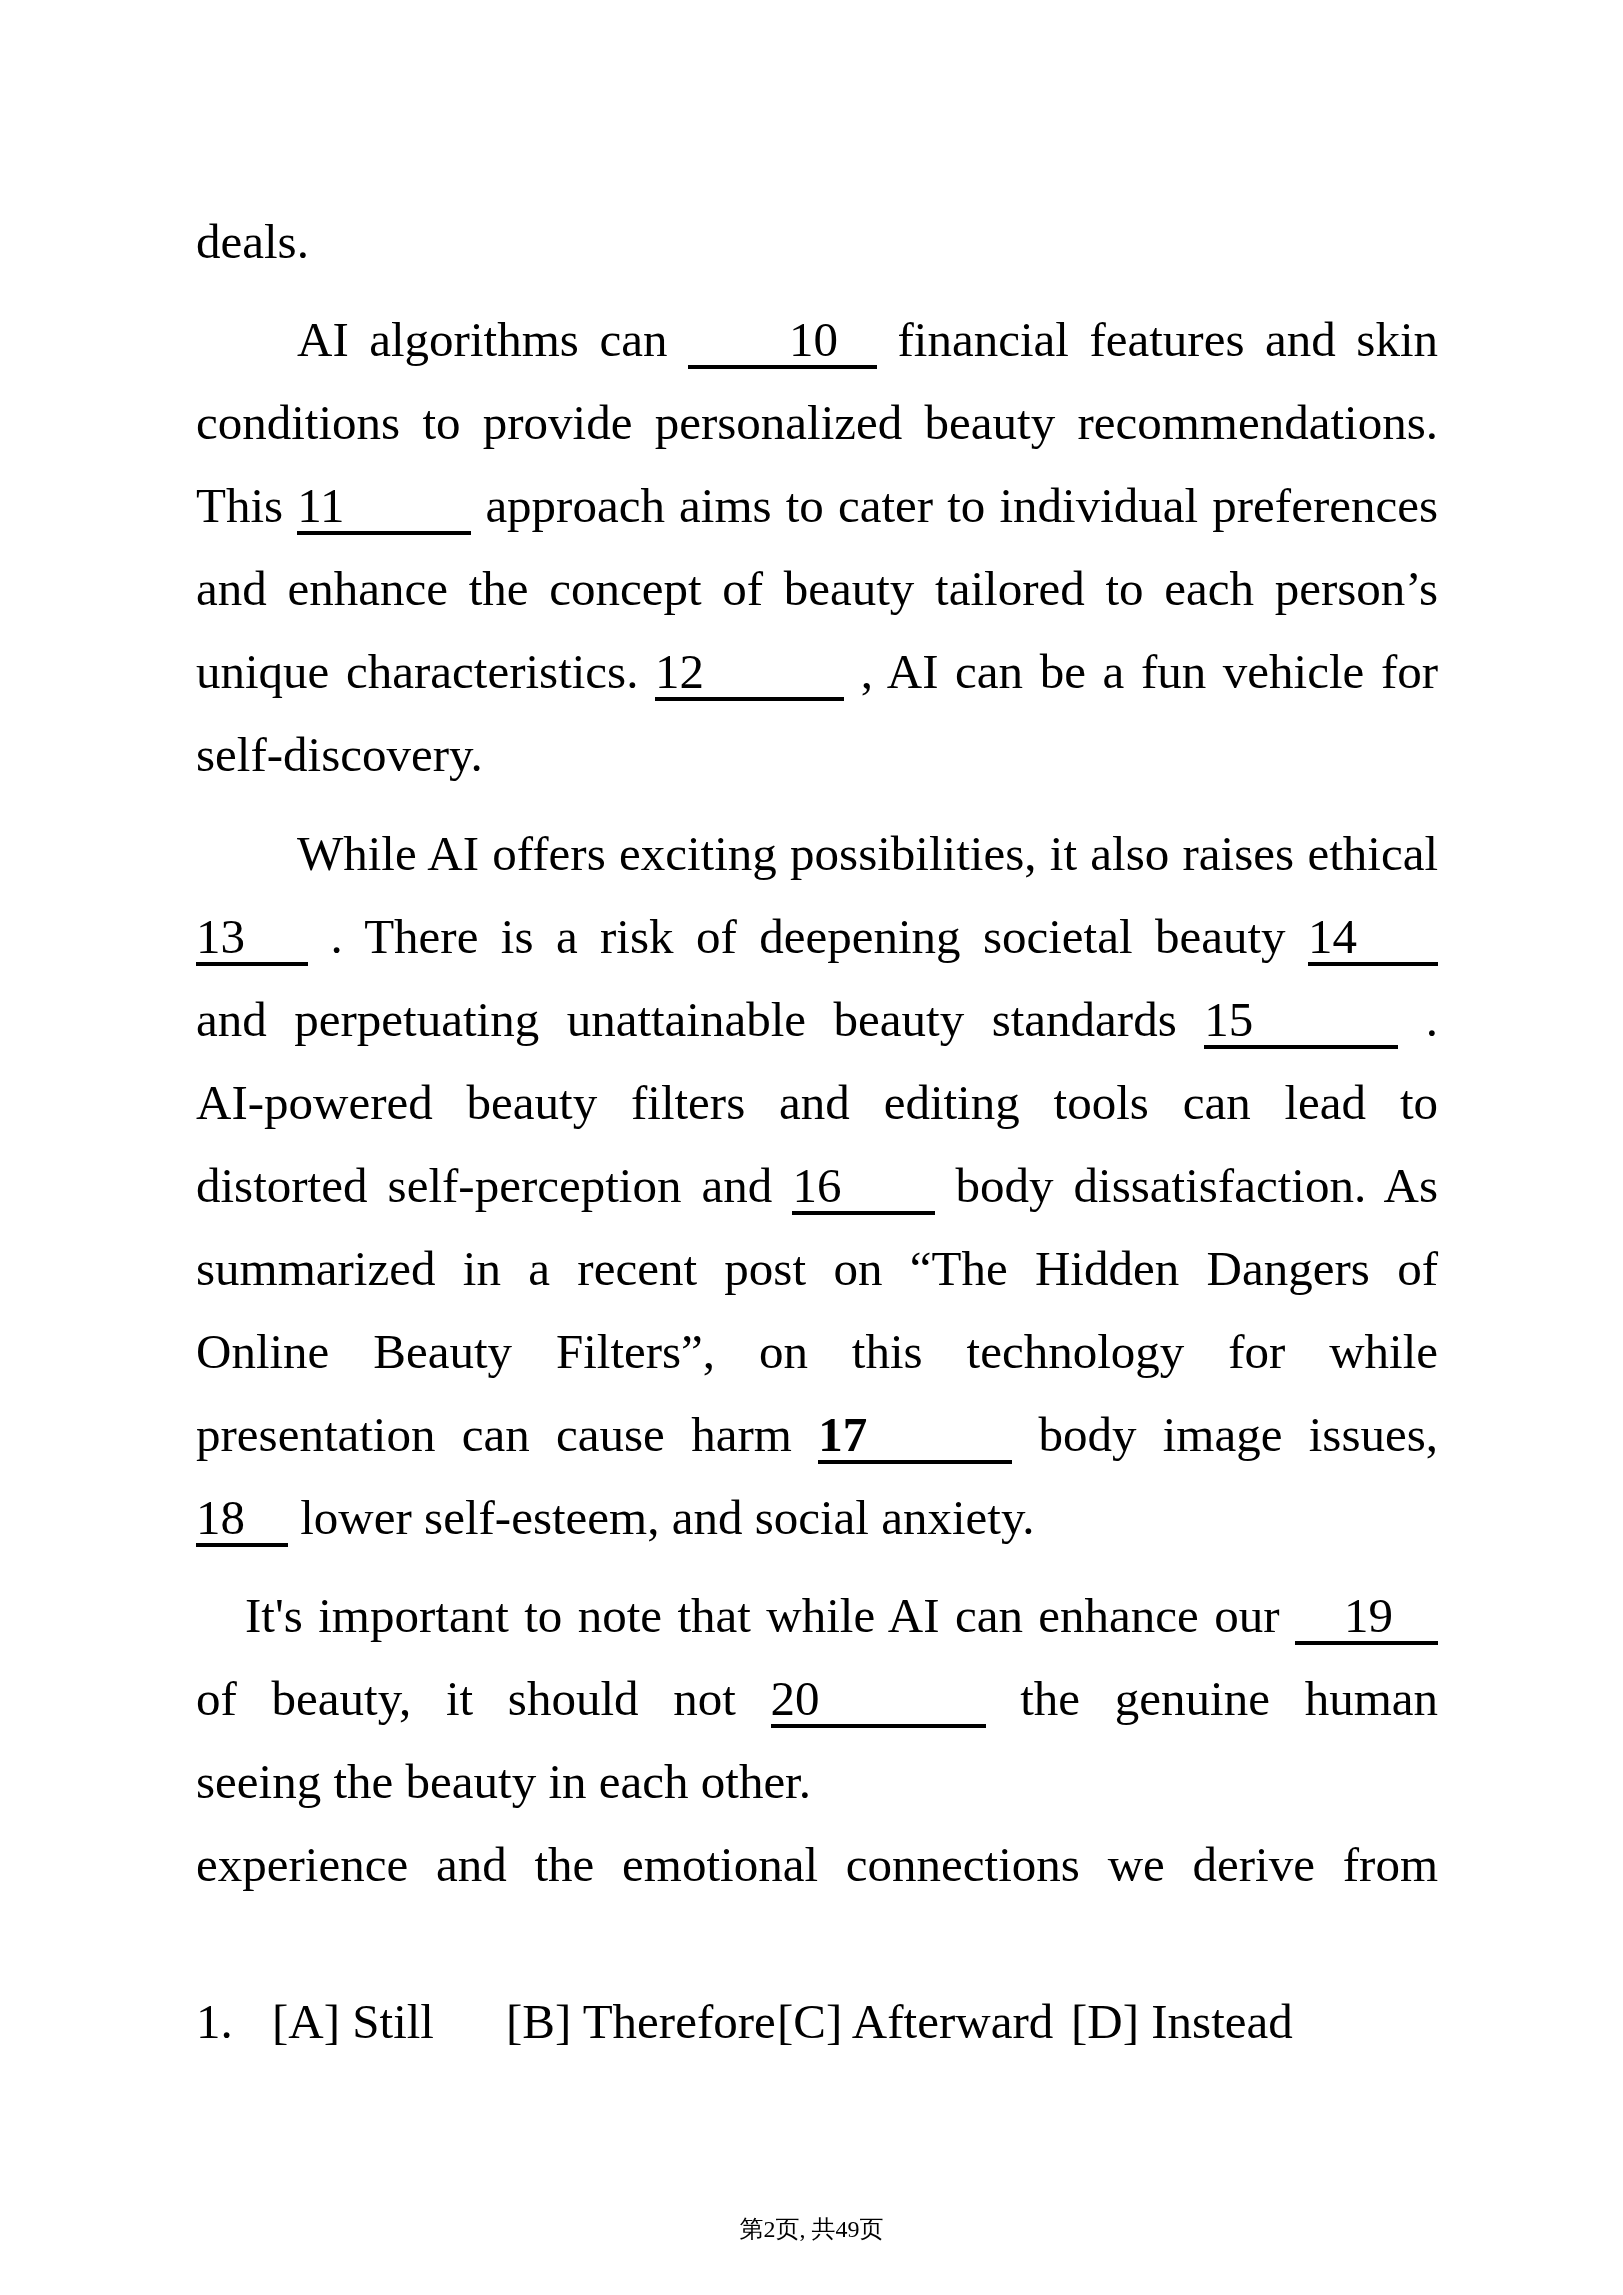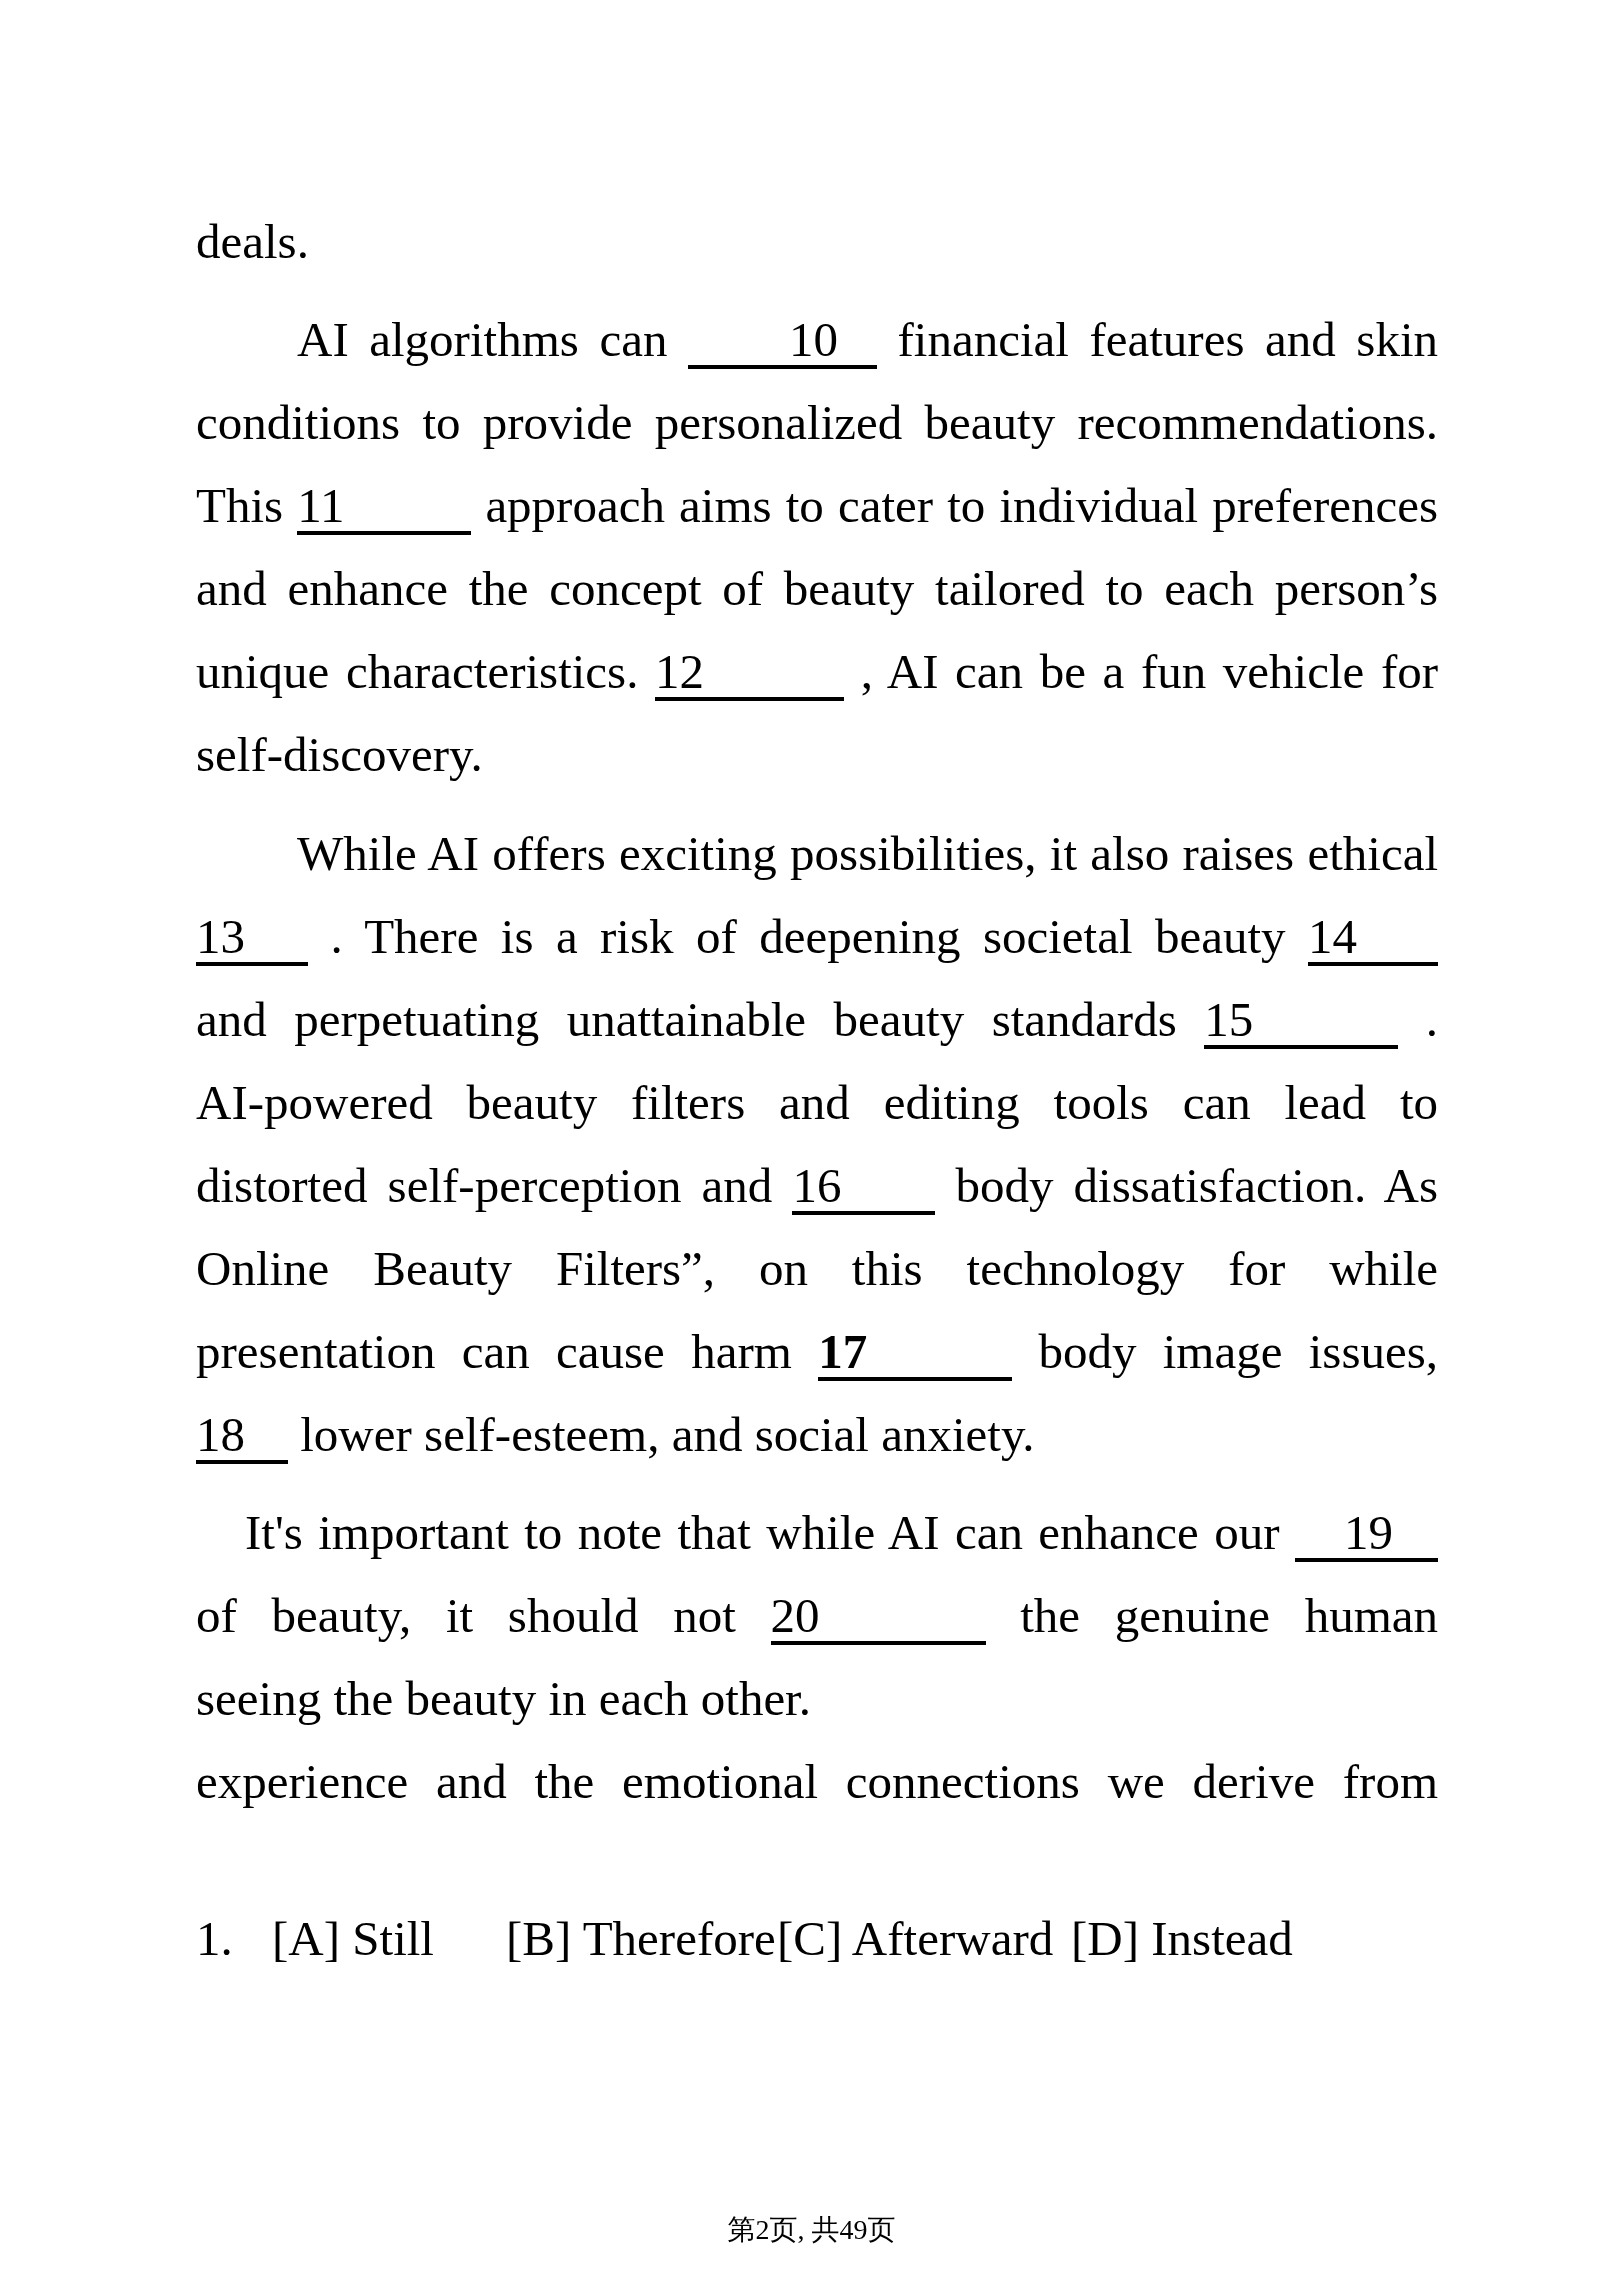--- a/index.html
+++ b/index.html
@@ -58,21 +58,21 @@
   .opt-0 { width: 234px; }
   .opt-1 { width: 271px; }
   .opt-2 { width: 294px; }
   .opt-3 { width: auto; }
   .page-footer {
     position: absolute;
     top: 2209px;
     left: 0;
     right: 0;
     text-align: center;
-    font-size: 28px;
+    font-size: 24px;
     line-height: 41px;
   }
 </style>
 </head>
 <body>
 
 <div class="doc-page">
   <div class="doc-body">
 
     <div class="para">
@@ -85,20 +85,21 @@
         <div class="line"><span>and enhance the concept of beauty tailored to each person’s</span></div>
         <div class="line"><span>unique characteristics.</span> <span class="blank" style="width: 189px;">12</span> <span>, AI can be a fun vehicle for</span></div>
         <div class="line last"><span>self-discovery.</span></div>
       </div>
       <div class="para">
         <div class="line" style="text-indent: 101px;"><span>While AI offers exciting possibilities, it also raises ethical</span></div>
         <div class="line"><span class="blank num-left" style="width: 112px;">13</span> <span>. There is a risk of deepening societal beauty</span> <span class="blank num-right" style="width: 130px;">14</span></div>
         <div class="line"><span>and perpetuating unattainable beauty standards</span> <span class="blank" style="width: 194px;">15</span> <span>.</span></div>
         <div class="line"><span>AI-powered beauty filters and editing tools can lead to</span></div>
         <div class="line"><span>distorted self-perception and</span> <span class="blank" style="width: 143px;">16</span> <span>body dissatisfaction. As</span></div>
+        <div class="line"><span>summarized in a recent post on “The Hidden Dangers of</span></div>
         <div class="line"><span>Online Beauty Filters”, on this technology for while</span></div>
         <div class="line"><span>presentation can cause harm</span> <span class="blank" style="width: 194px; font-weight: bold;">17</span> <span>body image issues,</span></div>
         <div class="line last"><span class="blank num-left" style="width: 92px;">18</span> <span>lower self-esteem, and social anxiety.</span></div>
       </div>
       <div class="para">
         <div class="line" style="text-indent: 49px;"><span>It's important to note that while AI can enhance our</span> <span class="blank num-right" style="width: 143px;">19</span></div>
         <div class="line"><span>of beauty, it should not</span> <span class="blank" style="width: 215px;">20</span> <span>the genuine human</span></div>
         <div class="line last"><span>seeing the beauty in each other.</span></div>
         <div class="line"><span>experience and the emotional connections we derive from</span></div>
       </div>

